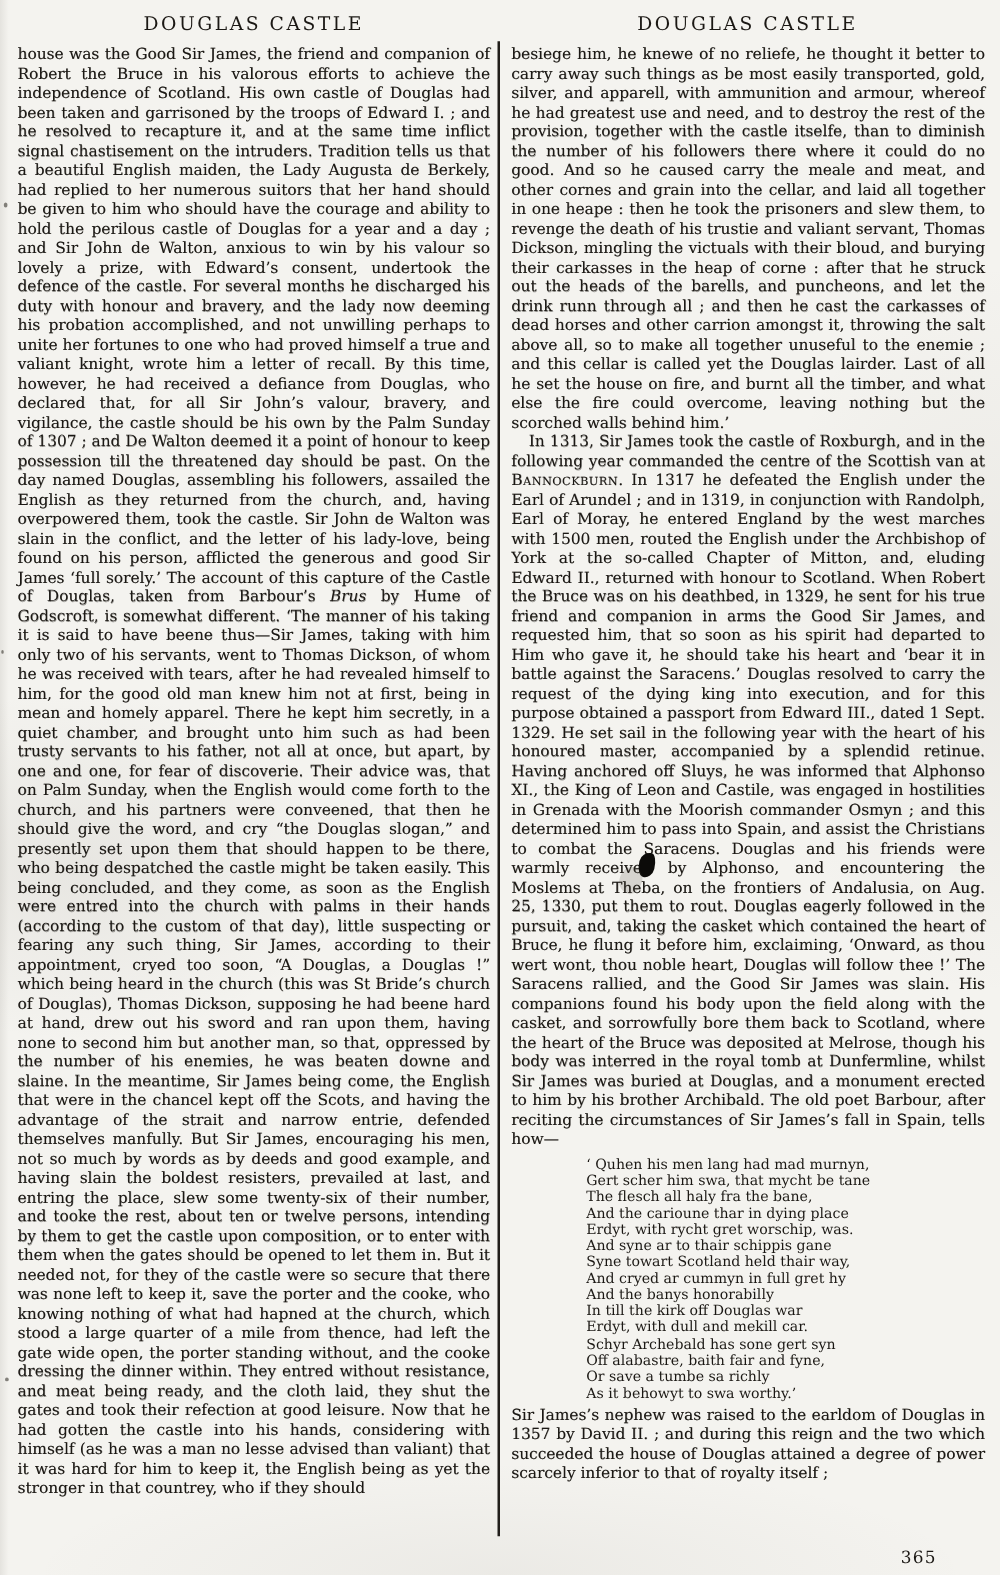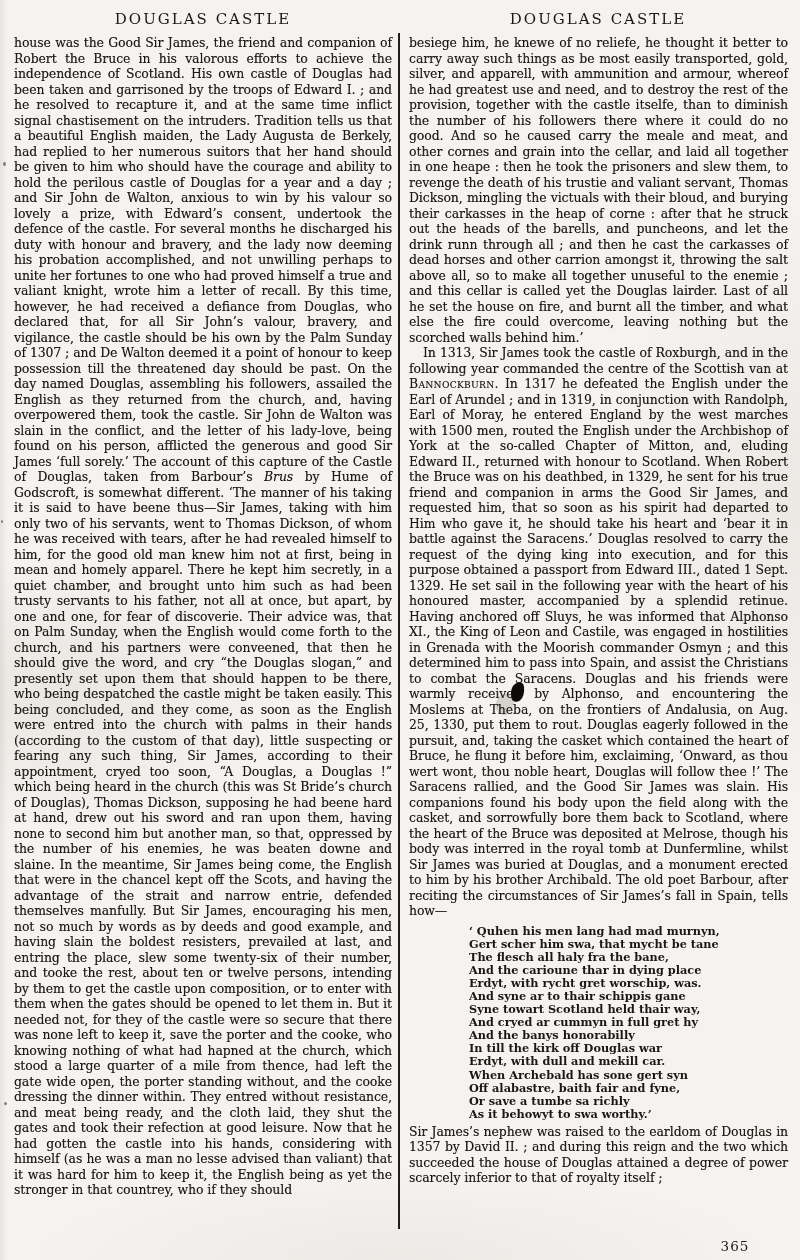--- a/index.html
+++ b/index.html
@@ -46,21 +46,21 @@
     text-shadow: 0.3px 0.3px 0 rgba(27,24,20,0.45);
   }
   .col p { margin: 0; }
   .col-left  { left: 14px;  width: 378px; }
   .col-right { left: 409px; width: 379px; }
   .p-indent { text-indent: 14px; }
   .sc { font-variant: small-caps; letter-spacing: 0.4px; }
   .poem {
     margin: 5px 0 4px 60px;
     font-size: 11.3px;
-    font-weight: bold;
+    font-weight: normal;
     line-height: 13.1px;
     text-align: left;
     text-shadow: none;
   }
   .closing { margin-top: 5px; }
   .page-number {
     position: absolute;
     left: 680px; top: 1238px;
     width: 110px;
     font-size: 13.5px;
@@ -111,21 +111,21 @@
       <div>Gert scher him swa, that mycht be tane</div>
       <div>The flesch all haly fra the bane,</div>
       <div>And the carioune thar in dying place</div>
       <div>Erdyt, with rycht gret worschip, was.</div>
       <div>And syne ar to thair schippis gane</div>
       <div>Syne towart Scotland held thair way,</div>
       <div>And cryed ar cummyn in full gret hy</div>
       <div>And the banys honorabilly</div>
       <div>In till the kirk off Douglas war</div>
       <div>Erdyt, with dull and mekill car.</div>
-      <div>When Archebald has sone gert syn</div>
+      <div>Schyr Archebald has sone gert syn</div>
       <div>Off alabastre, baith fair and fyne,</div>
       <div>Or save a tumbe sa richly</div>
       <div>As it behowyt to swa worthy.’</div>
     </div>
     <p class="closing">Sir James’s nephew was raised to the earldom of Douglas in 1357 by David II. ; and during this reign and the two which succeeded the house of Douglas attained a degree of power scarcely inferior to that of royalty itself ;</p>
   </div>
 
   <div class="page-number">365</div>
 
   <div class="ink-blot"></div>

